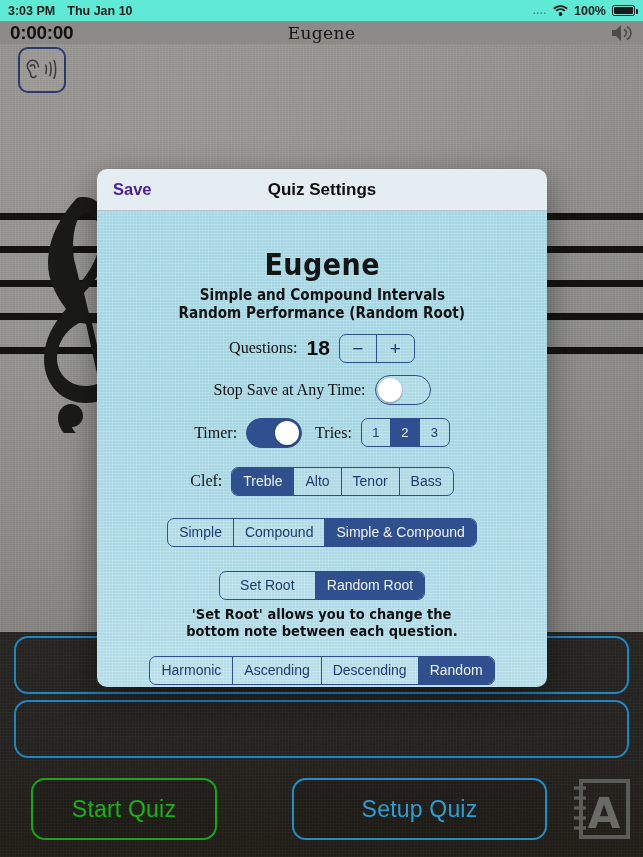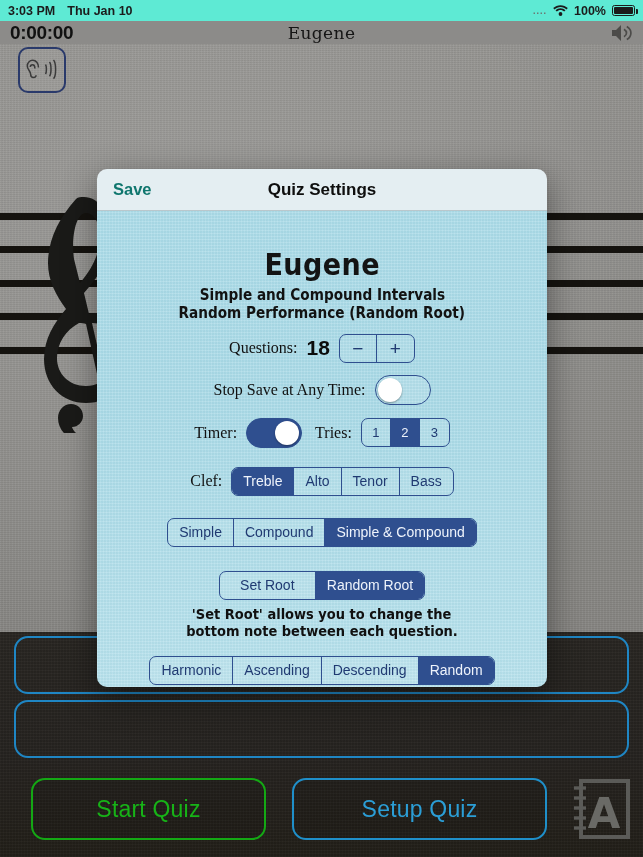--- a/index.html
+++ b/index.html
@@ -87,39 +87,39 @@
   #answer-1 { top:636px; }
   #answer-2 { top:700px; }
 
   
   .btn-big {
     position:absolute; height:62px; border-radius:14px;
     display:flex; align-items:center; justify-content:center;
     font-size:23px; letter-spacing:.2px;
     background:rgba(0,0,0,.08);
   }
-  #start-quiz { left:31px; top:778px; width:235px; border:2.5px solid #14a814; color:#17b317; }
+  #start-quiz { left:31px; top:778px; width:186px; border:2.5px solid #14a814; color:#17b317; }
   #setup-quiz { left:292px; top:778px; width:255px; border:2.5px solid #1f8fc9; color:#2b9ed6; }
 
   .logo-a {
     position:absolute; left:570px; top:776px; width:62px; height:66px;
   }
 
   
   .modal {
     position:absolute; left:97px; top:169px; width:450px; height:518px;
     border-radius:10px; overflow:hidden;
     box-shadow:0 10px 34px rgba(0,0,0,.42);
   }
   .modal-header {
     height:42px; background:#e4eef2; display:flex; align-items:center;
     border-bottom:1px solid #b9c7cc; position:relative;
   }
   .modal-save {
-    margin-left:16px; color:#0f766e; font-size:16.5px; font-weight:600;
+    margin-left:16px; color:#4c1d95; font-size:16.5px; font-weight:600;
   }
   .modal-title {
     position:absolute; left:0; right:0; text-align:center;
     font-size:17px; font-weight:bold; color:#0e0e0e;
   }
   .modal-body {
     height:476px; position:relative;
     background:
       repeating-linear-gradient(0deg, rgba(255,255,255,.12) 0 1px, rgba(0,0,0,.012) 1px 3px),
       repeating-linear-gradient(90deg, rgba(255,255,255,.09) 0 1px, rgba(0,0,0,.012) 1px 3px),

